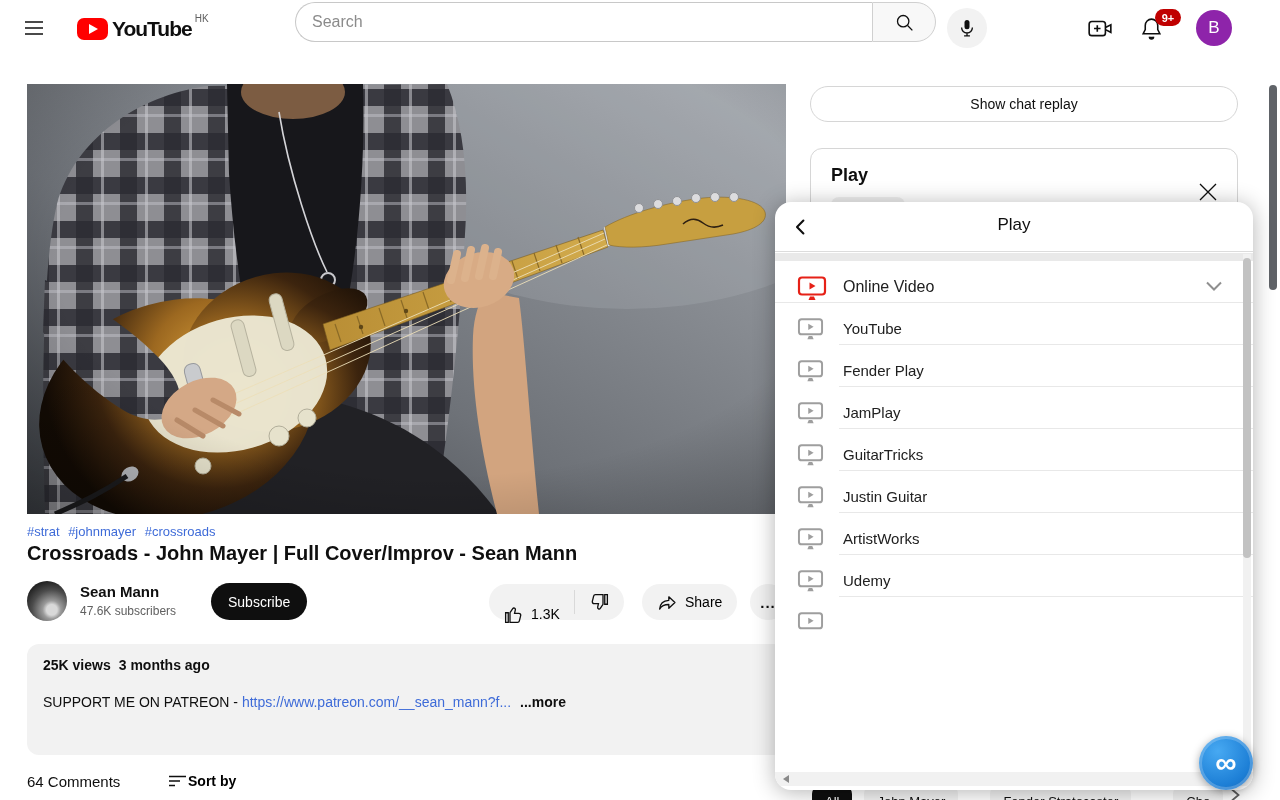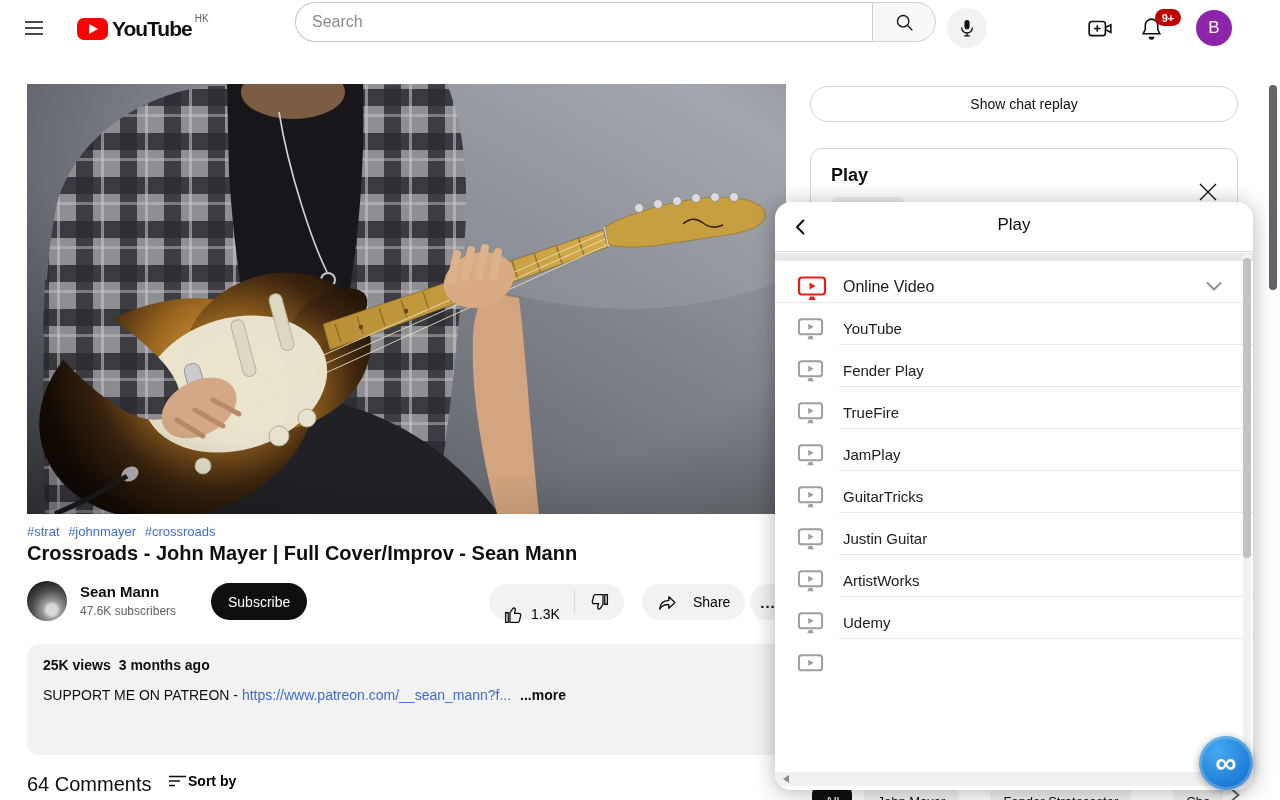--- a/index.html
+++ b/index.html
@@ -38,31 +38,31 @@
     background:radial-gradient(circle at 62% 72%, #d9d9d9 0 14%, #9a9a9a 24%, #4c4c4c 52%, #202020 78%);
     cursor:pointer; }
   .ch-name { position:absolute; left:80px; top:583px; font-size:15px; font-weight:700; }
   .ch-subs { position:absolute; left:80px; top:604px; font-size:12px; color:#606060; }
   .subscribe-btn { position:absolute; left:211px; top:583px; height:37px; padding:0 17px; border:0; border-radius:19px; background:#0f0f0f; color:#fff; font-size:14px; font-weight:500; font-family:inherit; cursor:pointer; }
 
   .like-pill { position:absolute; left:489px; top:584px; height:36px; border-radius:18px; background:#f2f2f2; display:flex; align-items:center; }
   .like-seg { display:flex; align-items:center; gap:7px; padding:0 14px 0 14px; background:none; border:0; font-size:14px; font-weight:500; font-family:inherit; cursor:pointer;margin-top:24px; }
   .pill-divider { width:1px; height:24px; background:#d9d9d9; }
   .dislike-seg { padding:0 14px; background:none; border:0; cursor:pointer; display:flex; align-items:center; }
-  .share-pill { position:absolute; left:642px; top:584px; height:36px; border-radius:18px; background:#f2f2f2; border:0; display:flex; align-items:center; gap:15px; padding:0 15px; font-size:14px; font-weight:500; font-family:inherit; cursor:pointer; }
+  .share-pill { position:absolute; left:642px; top:584px; height:36px; border-radius:18px; background:#f2f2f2; border:0; display:flex; align-items:center; gap:7px; padding:0 15px; font-size:14px; font-weight:500; font-family:inherit; cursor:pointer; }
   .more-pill { position:absolute; left:750px; top:584px; width:36px; height:36px; border-radius:50%; background:#f2f2f2; border:0; cursor:pointer; display:flex; align-items:center; justify-content:center; letter-spacing:1px; font-size:15px; font-weight:700; color:#0f0f0f; }
 
   .desc-box { position:absolute; left:27px; top:644px; width:758px; height:111px; background:#f2f2f2; border-radius:12px; padding:13px 16px; font-size:14px; cursor:pointer; }
   .desc-meta { font-weight:700; margin-bottom:8px; }
   .desc-meta span { margin-right:8px; }
   .desc-line a { color:#3e6bd8; text-decoration:none; }
-  .desc-line2 { margin-top:14px; }
+  .desc-line2 { margin-top:21px; }
   .more-label { font-weight:700; color:#0f0f0f; margin-left:5px; cursor:pointer; }
 
-  .comments-count { position:absolute; left:27px; top:773px; font-size:20px; color:#0f0f0f; }
+  .comments-count { position:absolute; left:27px; top:773px; font-size:15px; color:#0f0f0f; }
   .sort-by { position:absolute; left:168px; top:773px; display:flex; align-items:center; background:none; border:0; font-size:14px; font-weight:700; font-family:inherit; cursor:pointer; }
 
   
   .chat-replay-btn { position:absolute; left:810px; top:86px; width:428px; height:36px; border:1px solid #d6d6d6; border-radius:18px; background:#fff; font-size:14px; font-weight:500; color:#0f0f0f; font-family:inherit; cursor:pointer; z-index:1; }
   .play-card { position:absolute; left:810px; top:148px; width:428px; height:80px; border:1px solid #d6d6d6; border-radius:12px; background:#fff; z-index:1; }
   .play-card-title { position:absolute; left:20px; top:16px; font-size:18px; font-weight:700; }
   .play-card-close { position:absolute; right:18px; top:32px; width:22px; height:22px; background:none; border:0; cursor:pointer; }
   .play-card-chip { position:absolute; left:20px; top:48px; width:74px; height:30px; border-radius:8px; background:#efefef; }
 
   
@@ -381,31 +381,20 @@
           <svg width="27" height="24" viewBox="0 0 30 27" fill="none" stroke="#9e9e9e" stroke-width="2.2">
             <rect x="2" y="2.5" width="26" height="17" rx="3"></rect>
             <path d="M12.5 7.5 18.5 11 12.5 14.5Z" fill="#9e9e9e" stroke="none"></path>
             <path d="M11.5 25 18.5 25 17 21.5 13 21.5Z" fill="#9e9e9e" stroke="none"></path>
           </svg>
         </span>
       <span class="row-label">Fender Play</span>
       <span class="row-divider"></span>
     </div>
 
-    <div class="ov-row">
-      <span class="row-icon">
-          <svg width="27" height="24" viewBox="0 0 30 27" fill="none" stroke="#9e9e9e" stroke-width="2.2">
-            <rect x="2" y="2.5" width="26" height="17" rx="3"></rect>
-            <path d="M12.5 7.5 18.5 11 12.5 14.5Z" fill="#9e9e9e" stroke="none"></path>
-            <path d="M11.5 25 18.5 25 17 21.5 13 21.5Z" fill="#9e9e9e" stroke="none"></path>
-          </svg>
-        </span>
-      <span class="row-label">TrueFire</span>
-      <span class="row-divider"></span>
-    </div>
 
     <div class="ov-row">
       <span class="row-icon">
           <svg width="27" height="24" viewBox="0 0 30 27" fill="none" stroke="#9e9e9e" stroke-width="2.2">
             <rect x="2" y="2.5" width="26" height="17" rx="3"></rect>
             <path d="M12.5 7.5 18.5 11 12.5 14.5Z" fill="#9e9e9e" stroke="none"></path>
             <path d="M11.5 25 18.5 25 17 21.5 13 21.5Z" fill="#9e9e9e" stroke="none"></path>
           </svg>
         </span>
       <span class="row-label">JamPlay</span>

